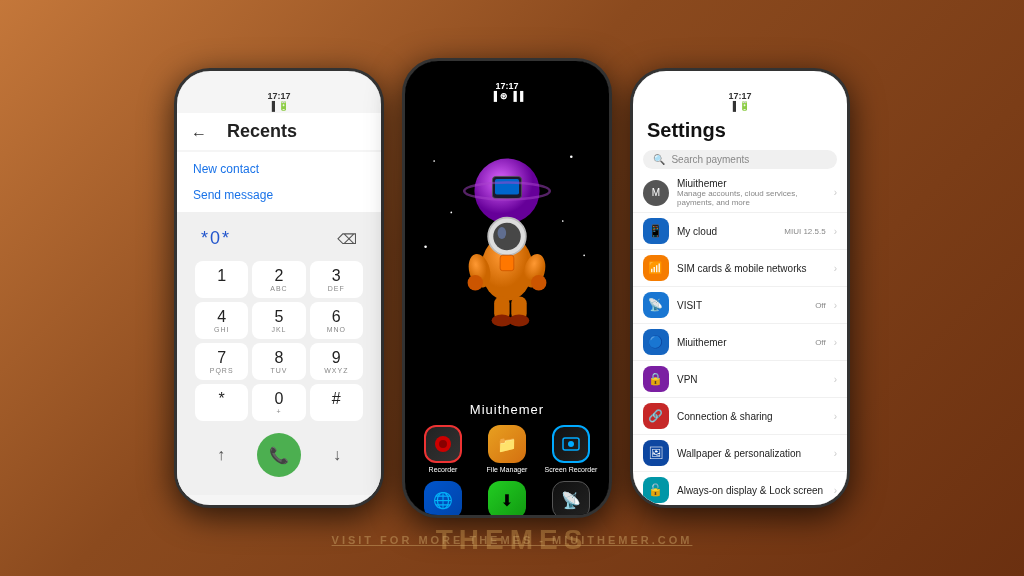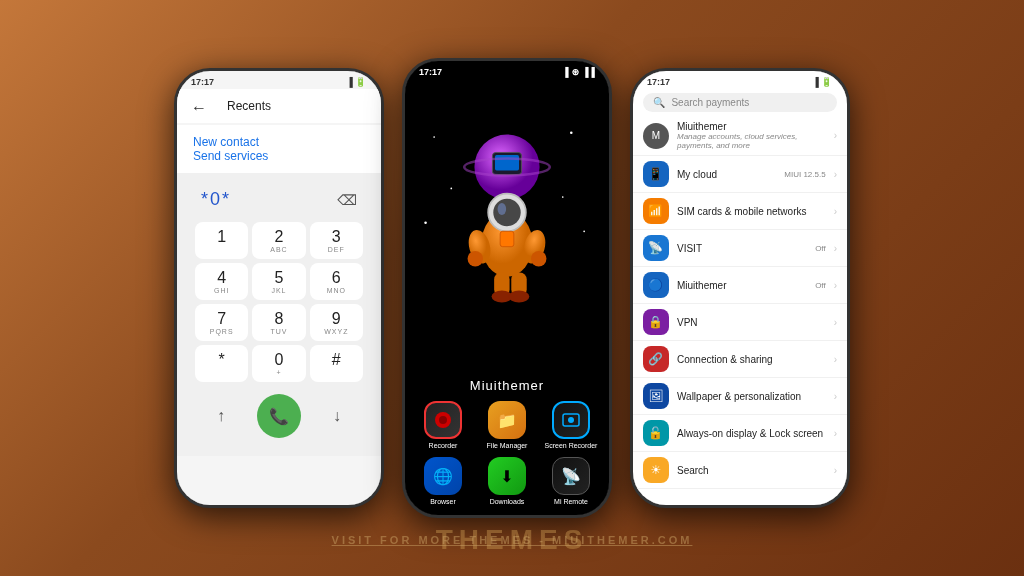--- a/index.html
+++ b/index.html
@@ -62,23 +62,24 @@
       width: 220px;
       height: 440px;
       background: #fff;
     }
 
     
     .status-bar {
       display: flex;
       justify-content: space-between;
       align-items: center;
-      padding: 6px 14px 2px;
+      padding: 20px 14px 2px;
       font-size: 9px;
       font-weight: bold;
+      flex-direction: column;
     }
 
     .status-bar.light { color: #333; }
     .status-bar.dark { color: #fff; }
 
     .status-icons {
       display: flex;
       gap: 3px;
       align-items: center;
     }
@@ -96,30 +97,30 @@
       background: #fff;
     }
 
     .back-arrow {
       color: #333;
       font-size: 16px;
       margin-right: 20px;
     }
 
     .recents-title {
-      font-size: 12px;
+      font-size: 18px;
       color: #222;
-      font-weight: 400;
+      font-weight: 700;
     }
 
     .recents-actions {
       padding: 10px 16px;
       display: flex;
       flex-direction: column;
-      gap: 0;
+      gap: 12px;
       background: #fff;
       margin-top: 2px;
     }
 
     .action-link {
       color: #1a73e8;
       font-size: 12px;
     }
 
     .dialer-area {
@@ -317,21 +318,20 @@
 
     .settings-title {
       font-size: 10px;
       color: #222;
       font-weight: 500;
     }
 
     .settings-subtitle {
       font-size: 8px;
       color: #888;
-      font-style: italic;
     }
 
     .settings-badge {
       font-size: 8px;
       color: #888;
     }
 
     .settings-arrow {
       color: #ccc;
       font-size: 10px;
@@ -390,21 +390,21 @@
         </div>
       </div>
 
       <div class="recents-header">
         <span class="back-arrow">←</span>
         <span class="recents-title">Recents</span>
       </div>
 
       <div class="recents-actions">
         <span class="action-link">New contact</span>
-        <span class="action-link">Send services</span>
+        <span class="action-link">Send message</span>
       </div>
 
       <div class="dialer-area">
         <div class="dialer-display">
           <span class="dialer-number">*0*</span>
           <span class="dialer-backspace">⌫</span>
         </div>
 
         <div class="keypad">
           <div class="key">
@@ -573,20 +573,23 @@
     <div class="screen">
 
       <div class="status-bar light">
         <span>17:17</span>
         <div class="status-icons">
           <span>▐</span>
           <span>🔋</span>
         </div>
       </div>
 
+      <div class="settings-header">
+        <span>Settings</span>
+      </div>
 
       <div class="search-bar">
         <span>🔍</span>
         <span>Search payments</span>
       </div>
 
       <div class="settings-list">
 
         <div class="settings-item">
           <div class="profile-avatar">M</div>

